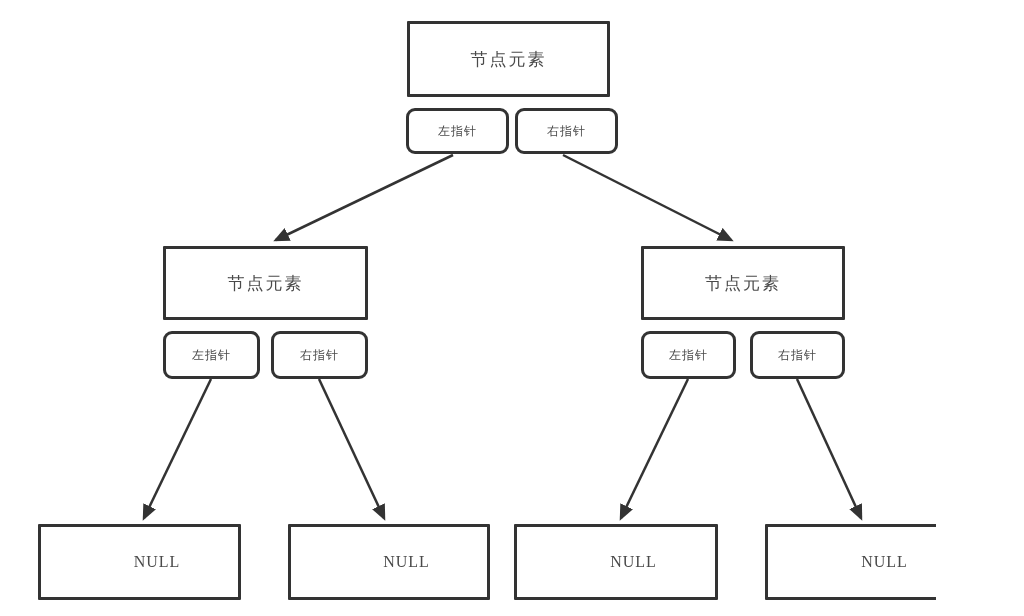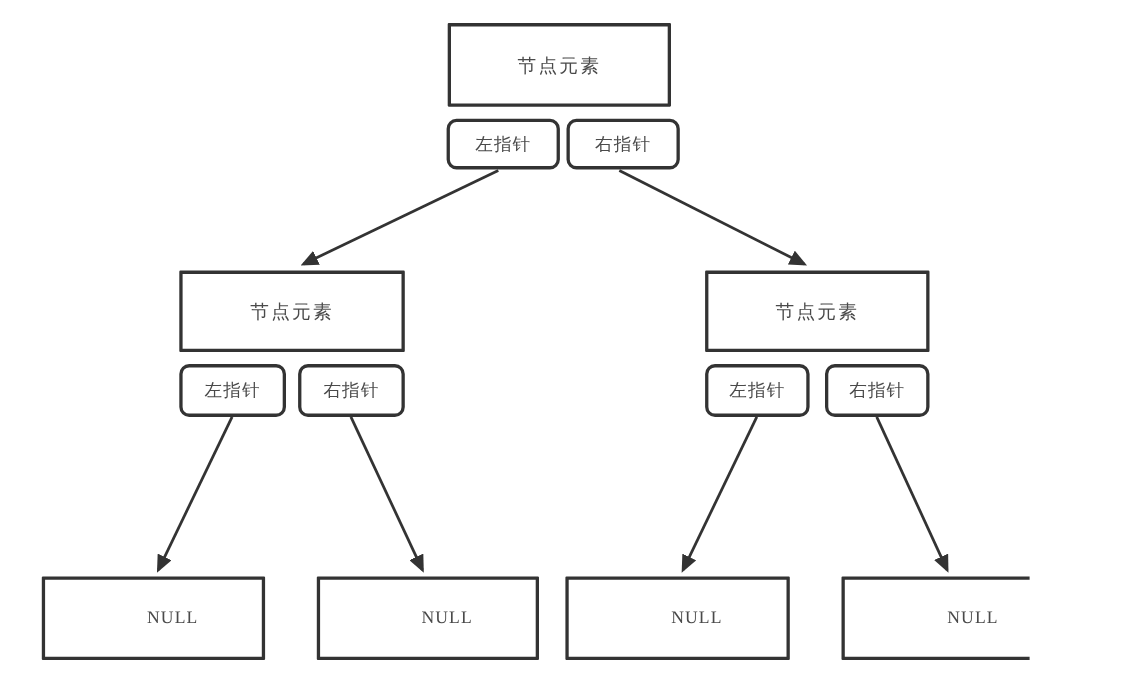--- a/index.html
+++ b/index.html
@@ -33,21 +33,21 @@
     align-items: center;
     justify-content: center;
     text-align: center;
   }
   .node-box {
     font-size: 17px;
     letter-spacing: 2px;
     border-radius: 1px;
   }
   .ptr-box {
-    font-size: 16px;
+    font-size: 12px;
     letter-spacing: 1px;
     border-radius: 9px;
   }
   .null-box {
     font-size: 16px;
     letter-spacing: 1px;
     border-radius: 1px;
     padding-left: 35px;
   }
 </style>

